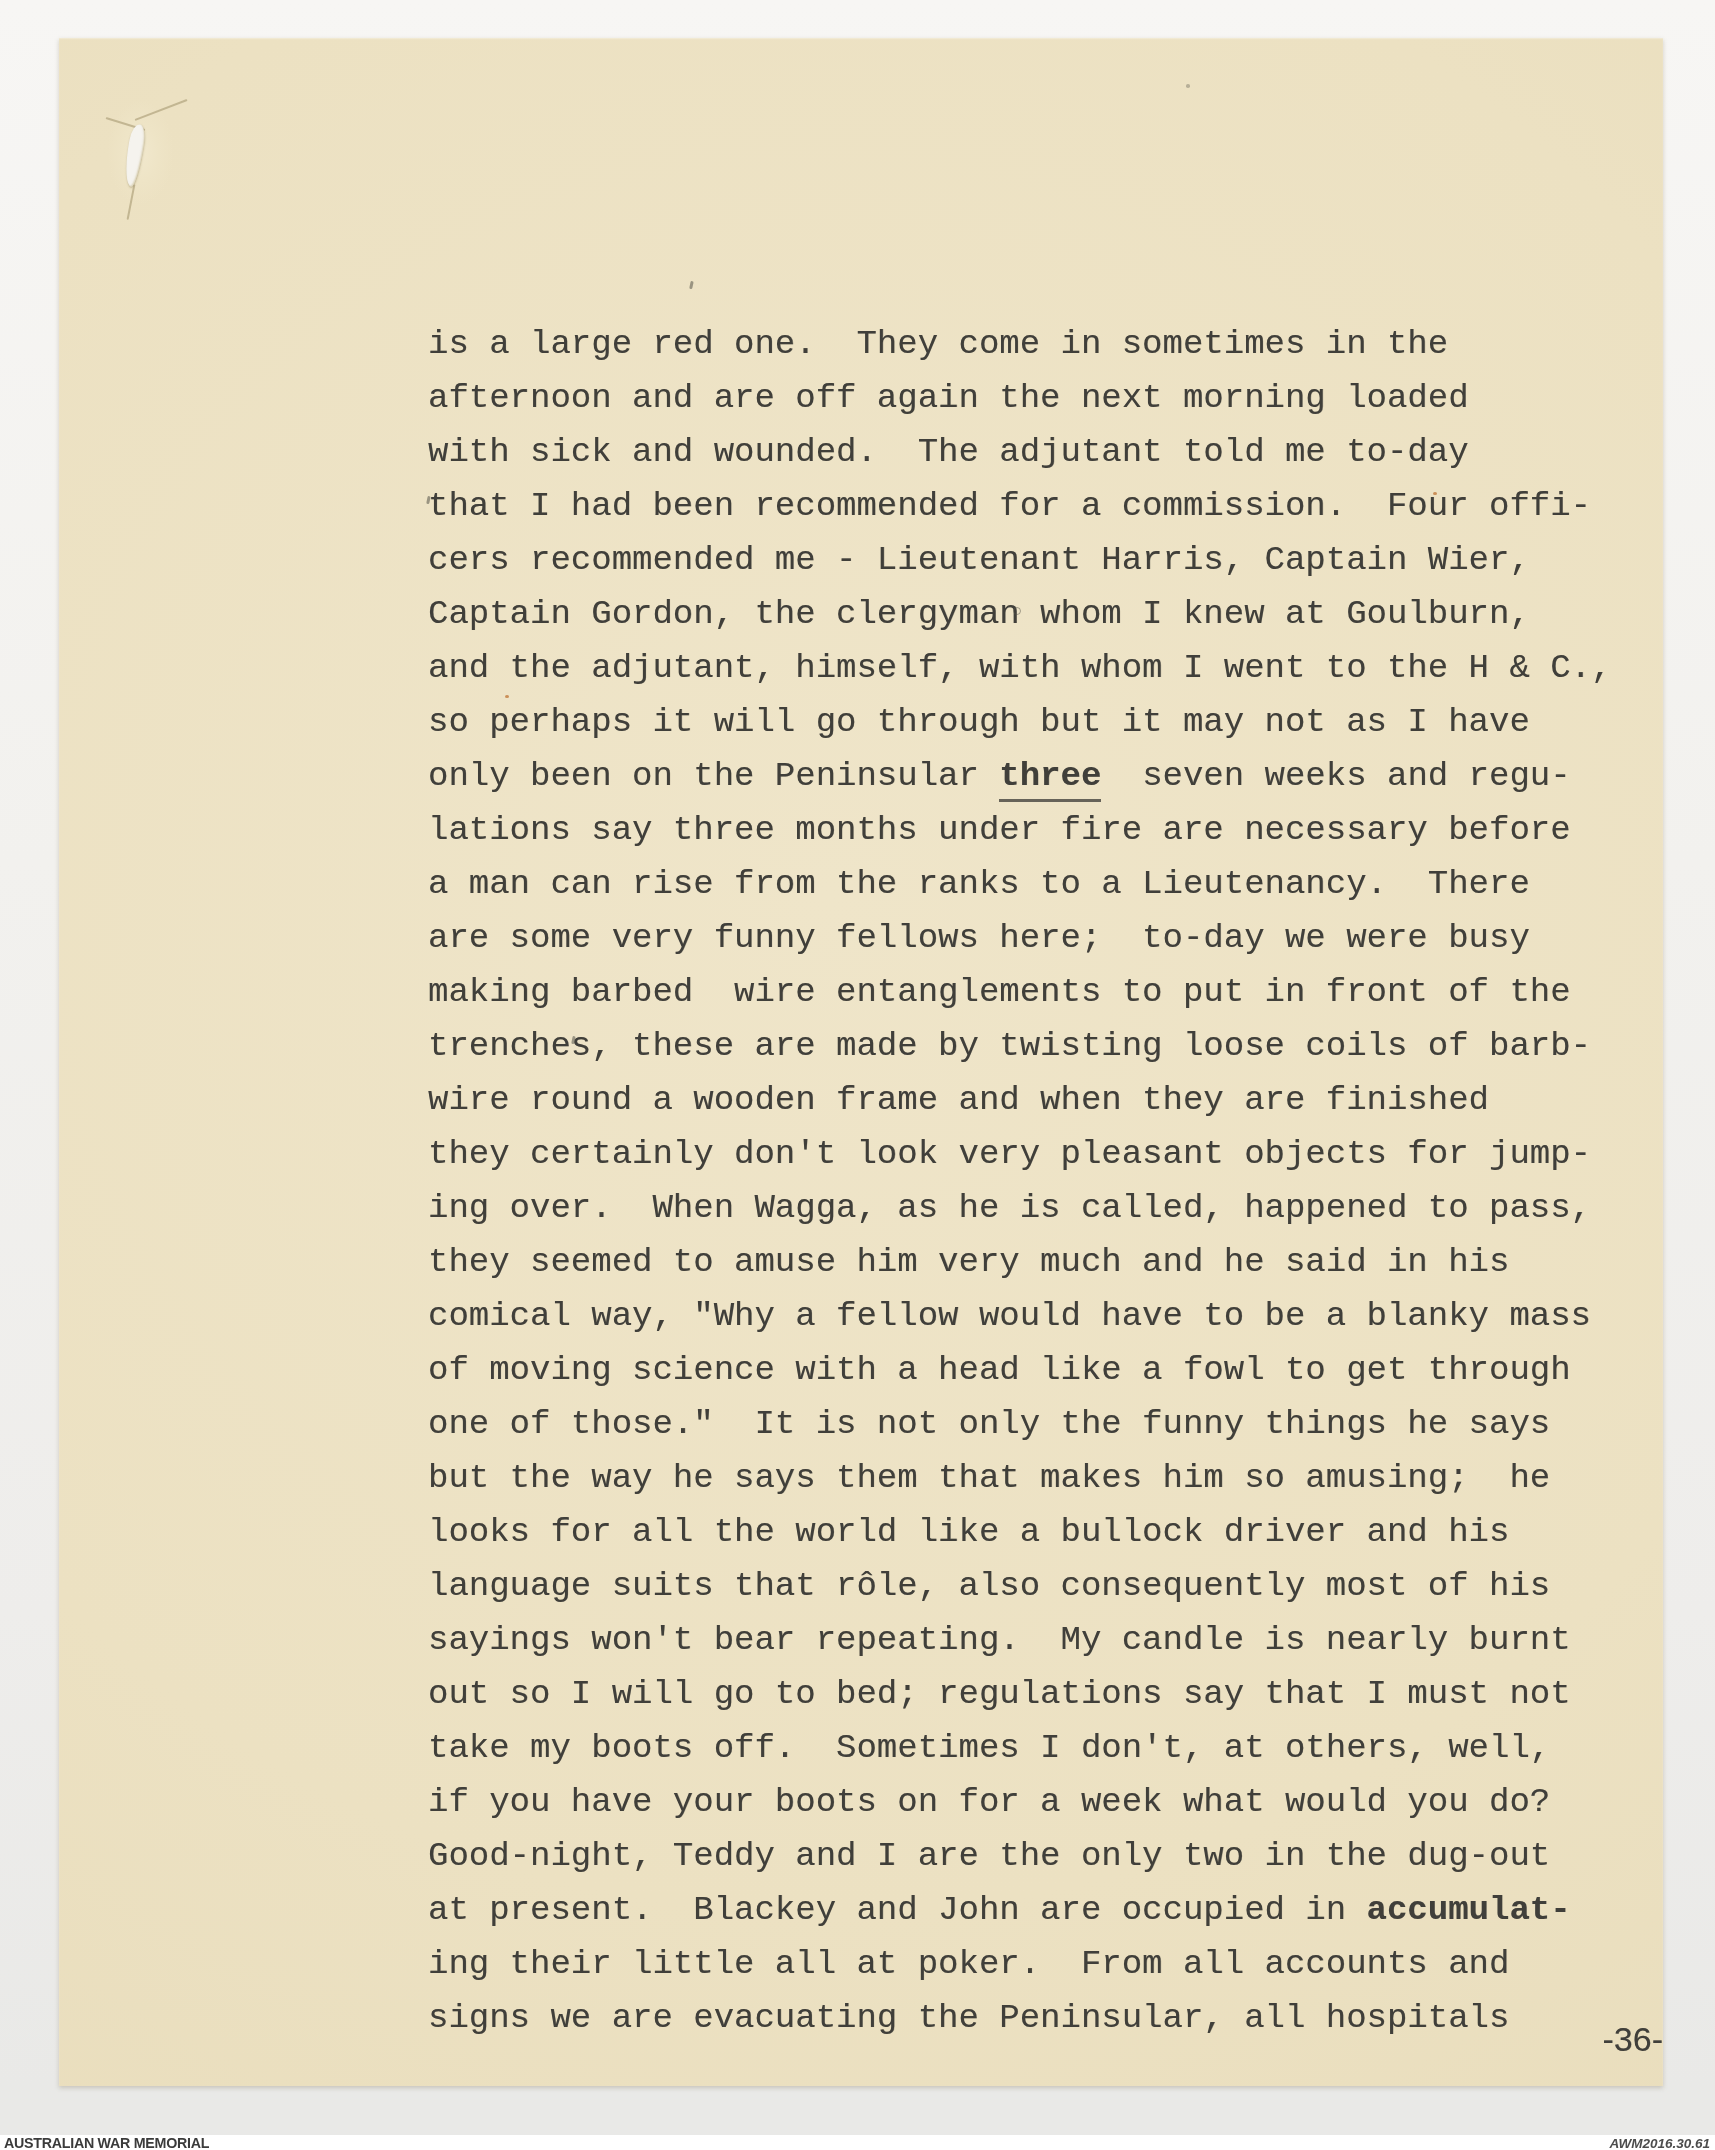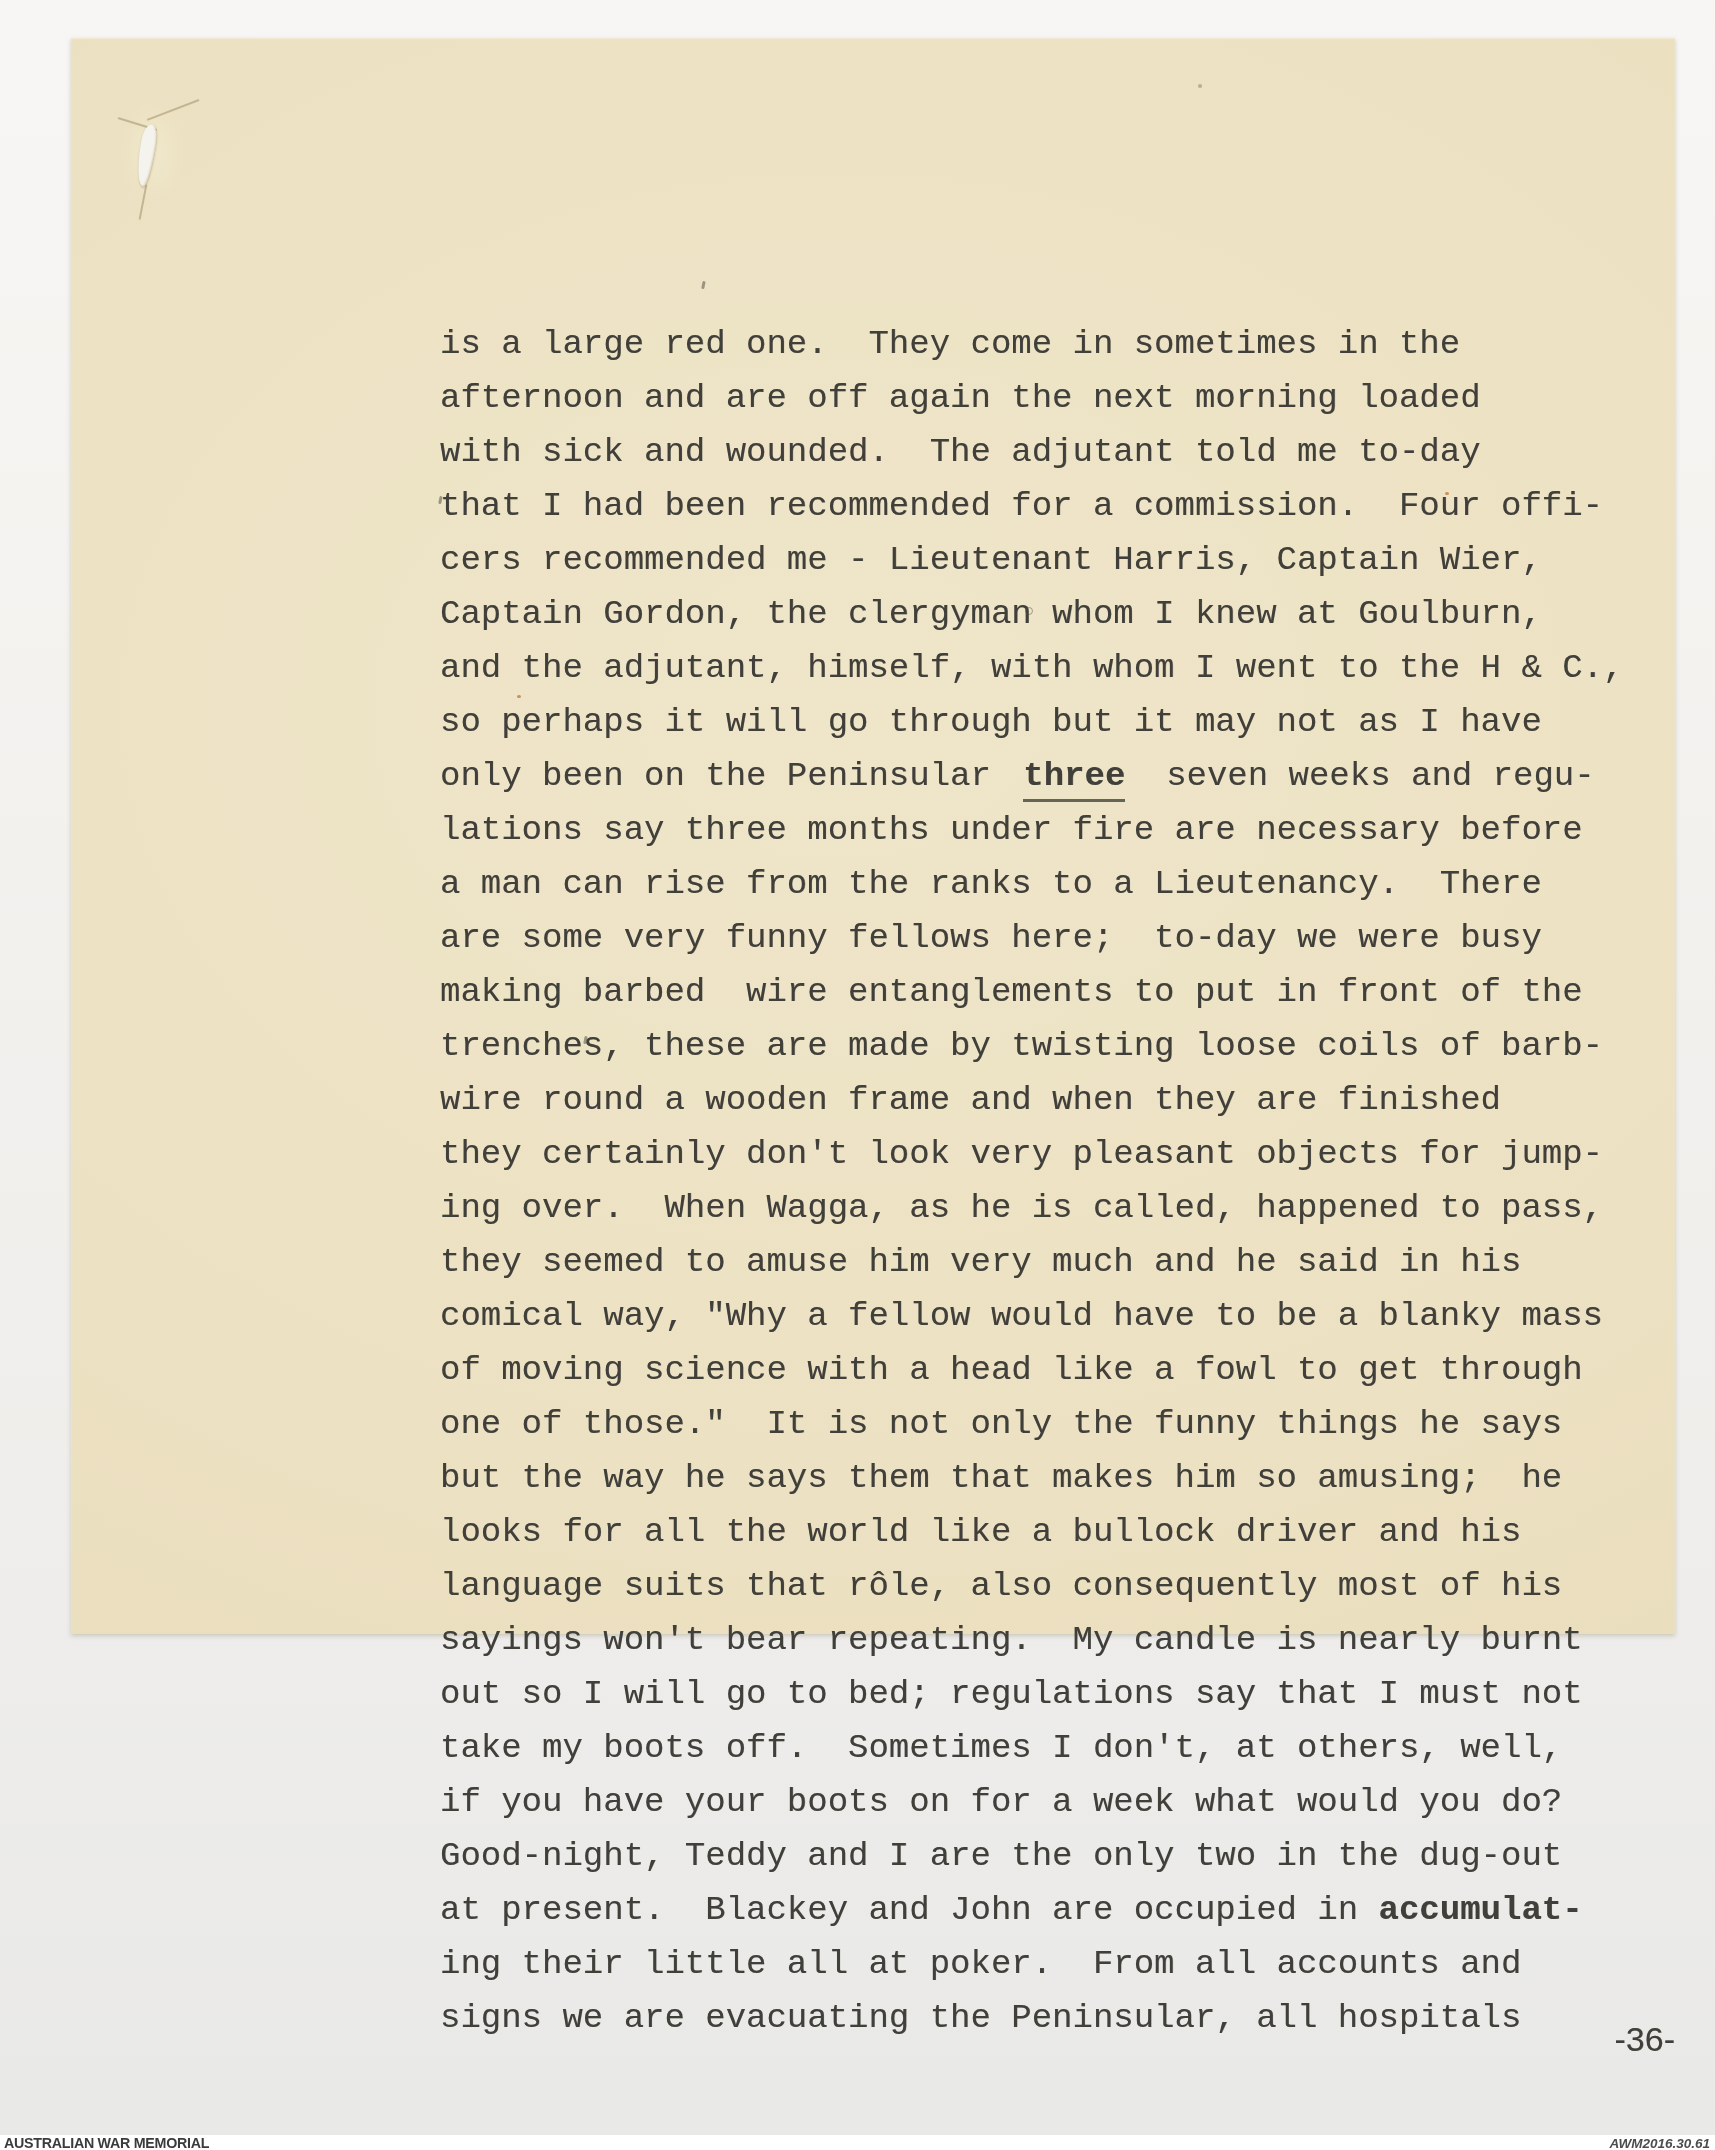--- a/index.html
+++ b/index.html
@@ -4,34 +4,34 @@
 <style>
   html,body{margin:0;padding:0;background:#e6e6e4;}
   .scan{
     position:relative;
     width:1715px;height:2151px;
     background:linear-gradient(180deg,#f7f6f4 0%,#f2f1ee 40%,#eeedeb 75%,#e9e9e7 97%);
     overflow:hidden;
     font-family:"Liberation Sans", sans-serif;
   }
   .paper{
-    position:absolute;left:71px;top:38px;width:1604px;height:1596px;
+    position:absolute;left:59px;top:38px;width:1604px;height:2048px;
     background:radial-gradient(120% 90% at 48% 42%, #efe5c9 0%, #ece1c2 55%, #e7dbb9 100%);
     box-shadow:0 1.5px 4.5px rgba(110,100,70,0.28), inset 0 1px 1.5px rgba(255,255,255,0.35);
   }
   .typed{
     position:absolute;left:369px;top:279px;
     font-family:"Liberation Mono","DejaVu Sans Mono",monospace;
     font-size:34px;line-height:54px;
     white-space:pre;
     color:#403f3a;
     text-shadow:0.3px 0.3px 0.5px rgba(64,63,58,0.38);
   }
   .typed-line{height:54px;}
-  .typed .u{border-bottom:3.5px solid rgba(64,63,58,0.78);padding-bottom:3.5px;margin-left:12px;}
+  .typed .u{border-bottom:3.5px solid rgba(64,63,58,0.78);padding-bottom:3.5px;}
   .typed .b{font-weight:bold;}
   .pageno{
     position:absolute;left:0;top:1982px;width:100%;
     text-align:right;
     font-family:Liberation Sans, sans-serif;
     font-size:34px;color:#403f3a;
     text-shadow:0.3px 0.3px 0.5px rgba(64,63,58,0.38);
   }
   
   .tear-halo{

